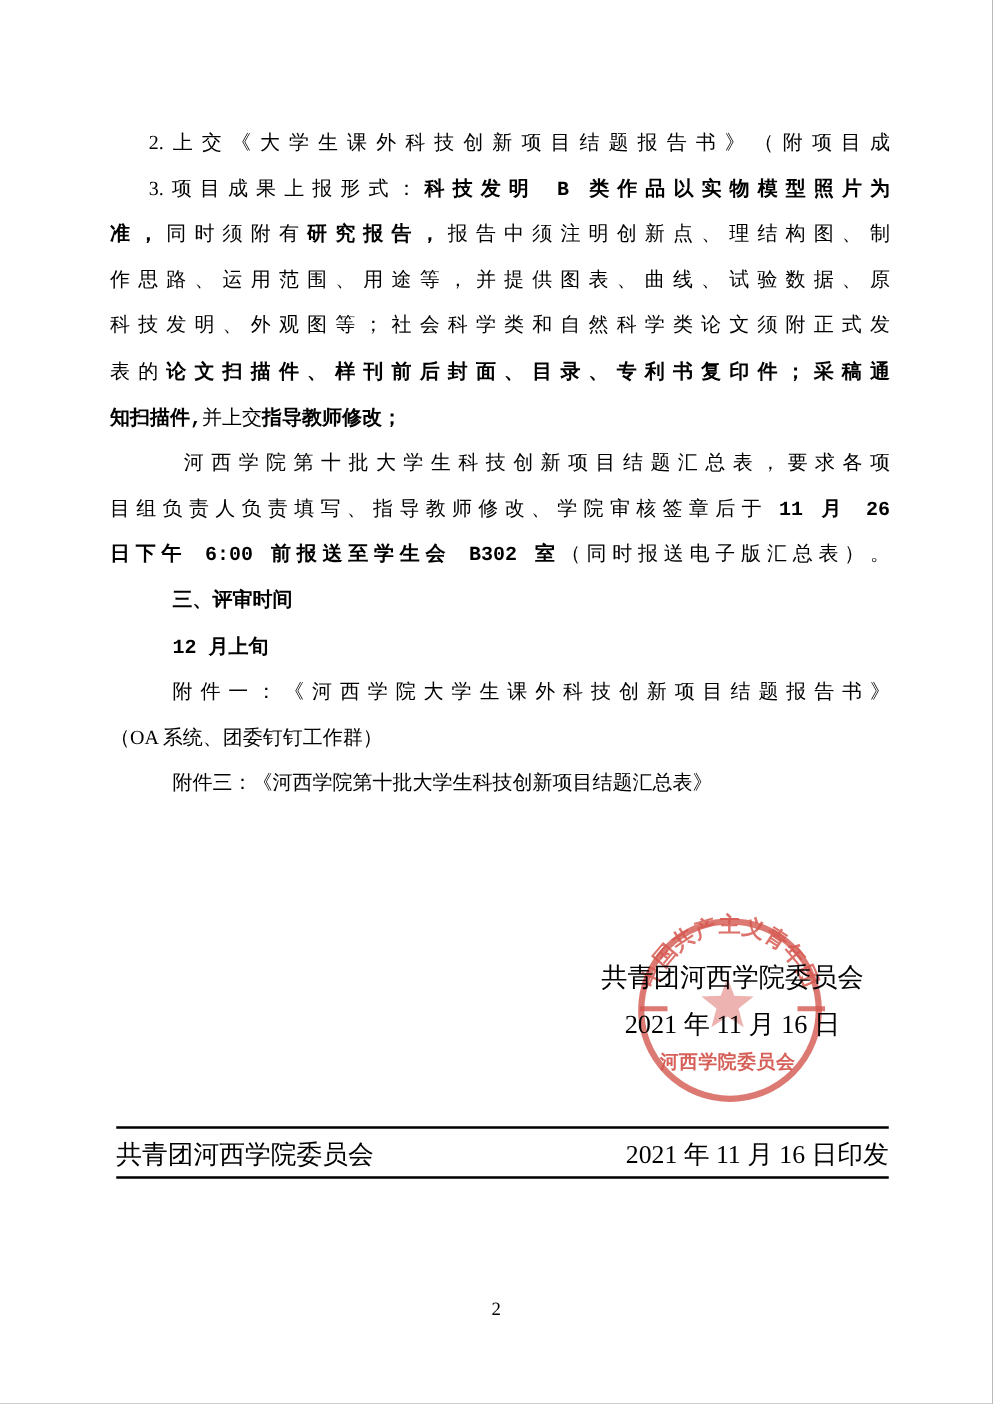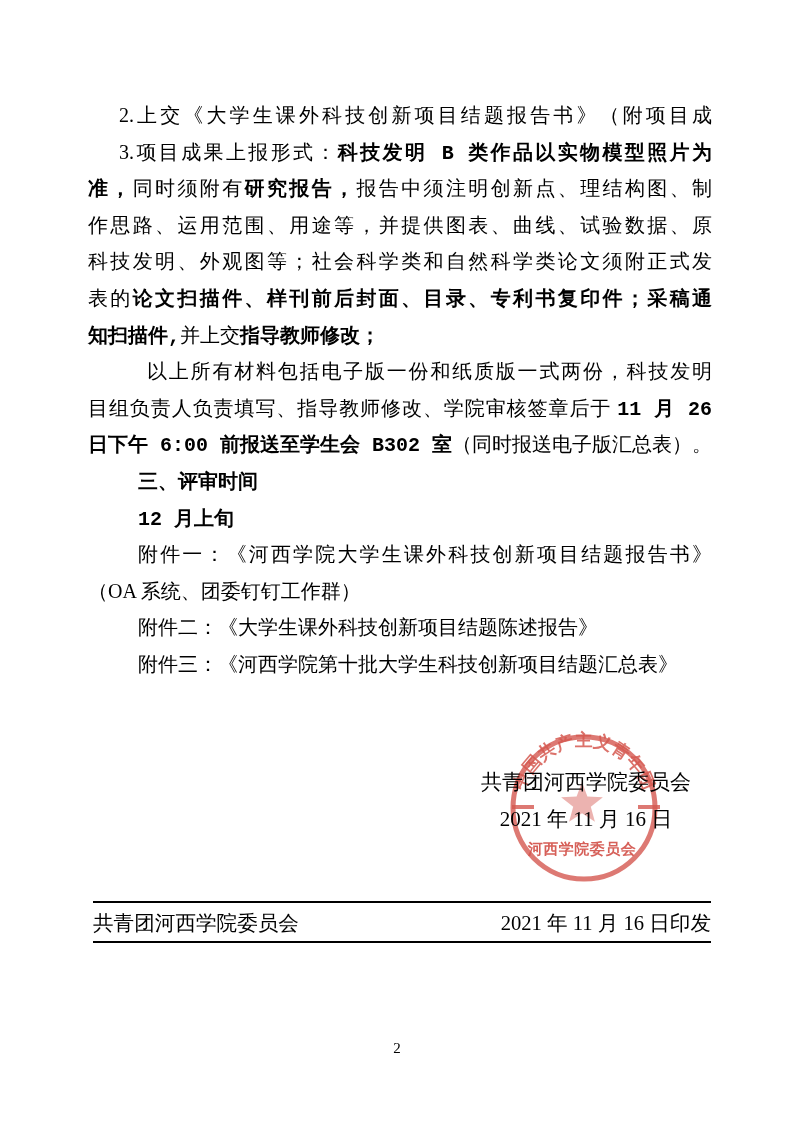--- a/index.html
+++ b/index.html
@@ -4,21 +4,21 @@
 <style>
   html,body{margin:0;padding:0;background:#888;}
   .page{
     position:relative;width:794px;height:1123px;margin:0 auto;
     background:#ffffff;overflow:hidden;color:#000;
     font-family:"Liberation Serif","DejaVu Serif",serif;
   }
   
   .doc-body{
     position:absolute;left:88px;top:97px;width:624px;
-    font-size:20px;line-height:36.6px;
+    font-size:16px;line-height:36.6px;
   }
   .line{height:36.6px;white-space:nowrap;text-align:left;}
   .line.fill{text-align:justify;text-align-last:justify;}
   .line.ind-para{padding-left:31px;}
   .line.ind-list{padding-left:50px;}
   .line.ind-deep{padding-left:59px;}
   .seg{font-family:"Liberation Serif","DejaVu Serif",serif;}
   .seg.bold{font-weight:700;font-family:Liberation Mono, monospace;}
   
   .signature{
@@ -57,28 +57,27 @@
 <div class="page">
 
   <div class="doc-body">
       <div class="line ind-para fill"><span class="seg">2.上交《大学生课外科技创新项目结题报告书》（附项目成</span></div>
       <div class="line ind-para fill"><span class="seg">3.项目成果上报形式：</span><span class="seg bold">科技发明 B 类作品以实物模型照片为</span></div>
       <div class="line  fill"><span class="seg bold">准，</span><span class="seg">同时须附有</span><span class="seg bold">研究报告，</span><span class="seg">报告中须注明创新点、理结构图、制</span></div>
       <div class="line  fill"><span class="seg">作思路、运用范围、用途等，并提供图表、曲线、试验数据、原</span></div>
       <div class="line  fill"><span class="seg">科技发明、外观图等；社会科学类和自然科学类论文须附正式发</span></div>
       <div class="line  fill"><span class="seg">表的</span><span class="seg bold">论文扫描件、样刊前后封面、目录、专利书复印件；采稿通</span></div>
       <div class="line "><span class="seg bold">知扫描件,</span><span class="seg">并上交</span><span class="seg bold">指导教师修改；</span></div>
-      <div class="line ind-deep fill"><span class="seg">以上所有材料包括电子版一份和纸质版一式两份，科技发明</span></div>
+      <div class="line ind-deep fill"><span class="seg">河西学院第十批大学生科技创新项目结题汇总表，要求各项</span></div>
       <div class="line  fill"><span class="seg">目组负责人负责填写、指导教师修改、学院审核签章后于 </span><span class="seg bold">11 月 26</span></div>
       <div class="line  fill"><span class="seg bold">日下午 6:00 前报送至学生会 B302 室</span><span class="seg">（同时报送电子版汇总表）。</span></div>
       <div class="line ind-list"><span class="seg bold">三、评审时间</span></div>
       <div class="line ind-list"><span class="seg bold">12 月上旬</span></div>
       <div class="line ind-list fill"><span class="seg">附件一：《河西学院大学生课外科技创新项目结题报告书》</span></div>
       <div class="line "><span class="seg">（OA 系统、团委钉钉工作群）</span></div>
-      <div class="line ind-list"><span class="seg">附件二：《大学生课外科技创新项目结题陈述报告》</span></div>
       <div class="line ind-list"><span class="seg">附件三：《河西学院第十批大学生科技创新项目结题汇总表》</span></div>
     </div>
 
   <div class="signature">
     <div>共青团河西学院委员会</div>
     <div>2021 年 11 月 16 日</div>
   </div>
 
   <svg class="seal" viewBox="0 0 170 170">
     <circle class="seal-ring" cx="85" cy="85" r="71"></circle>

